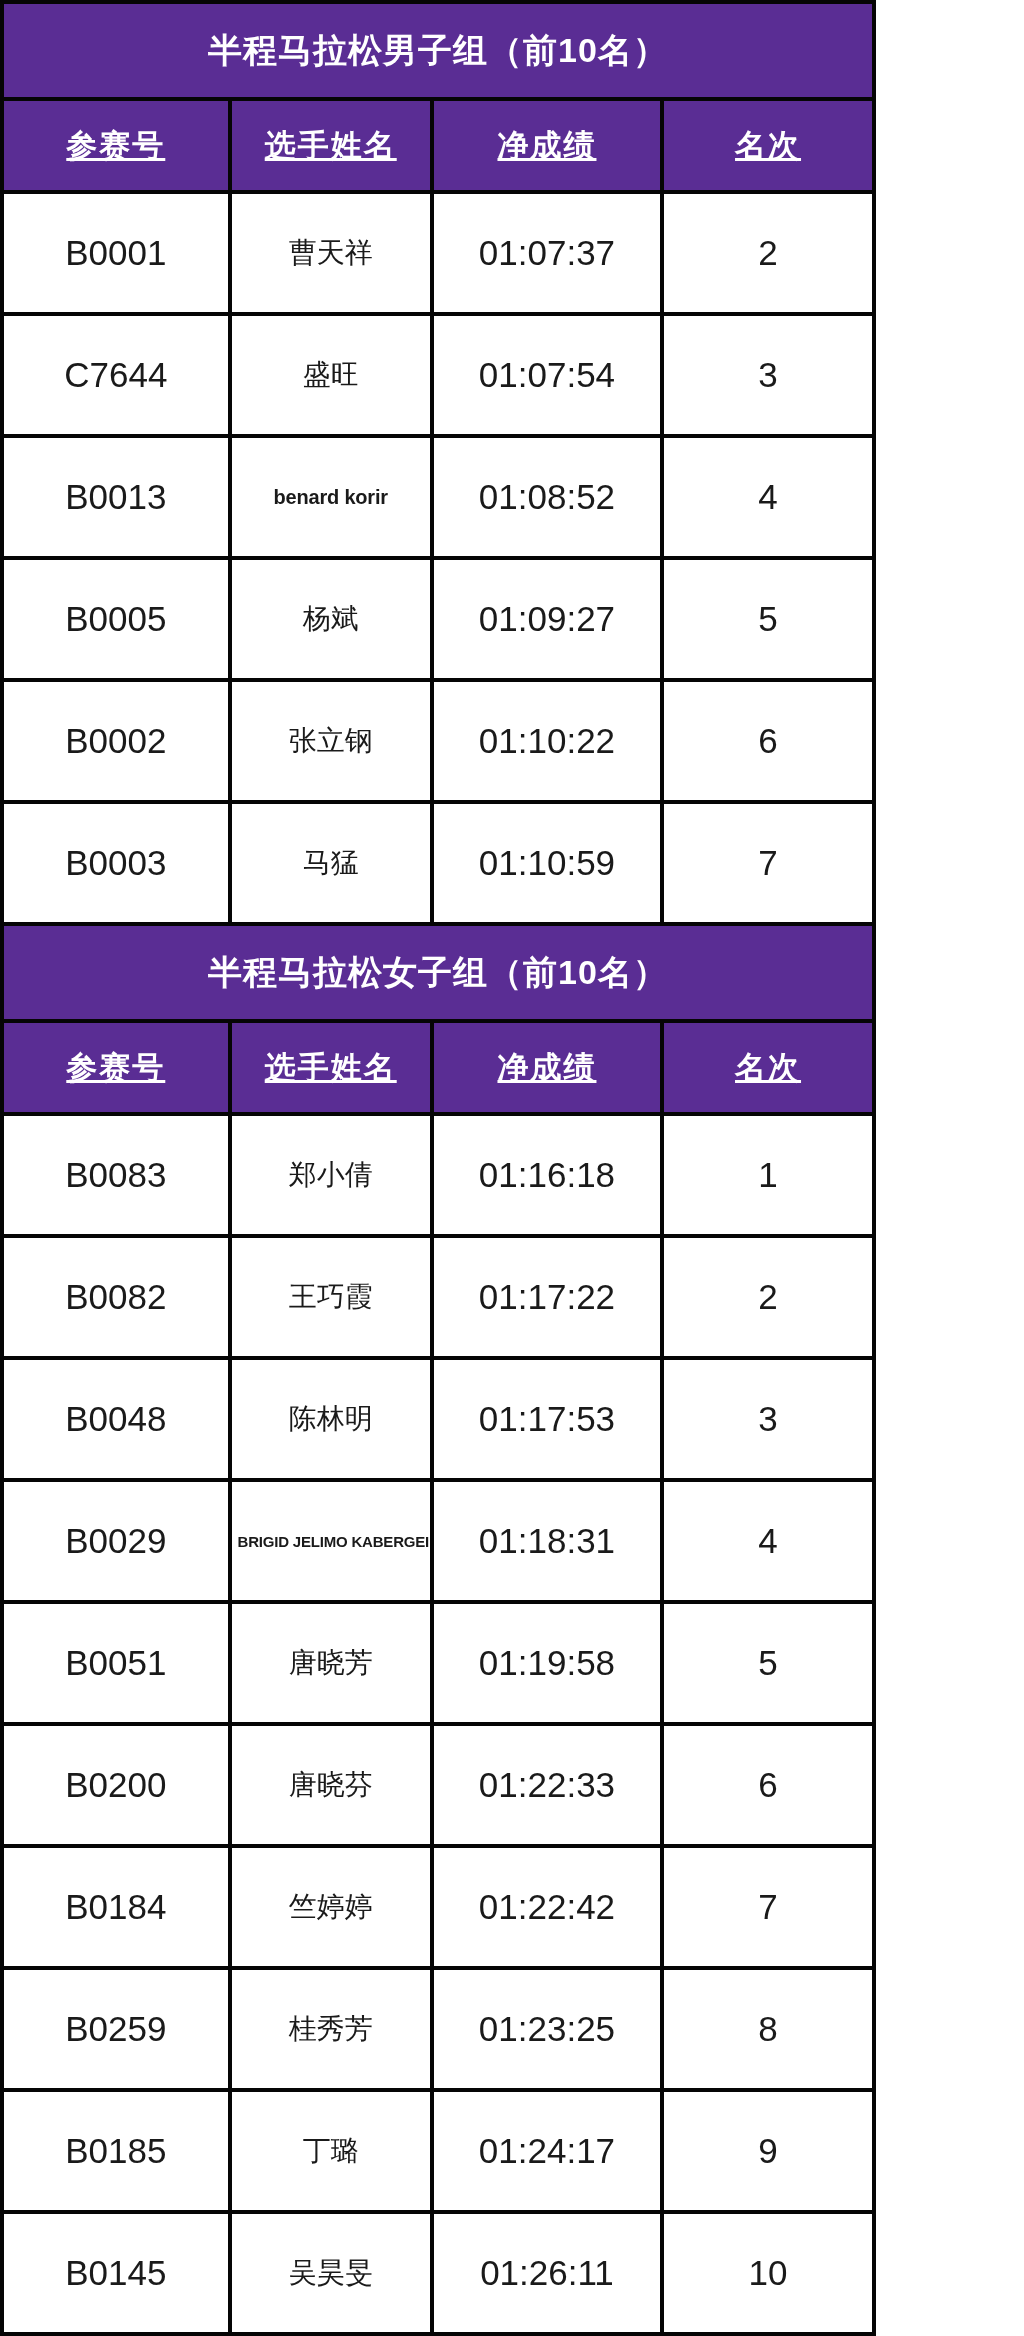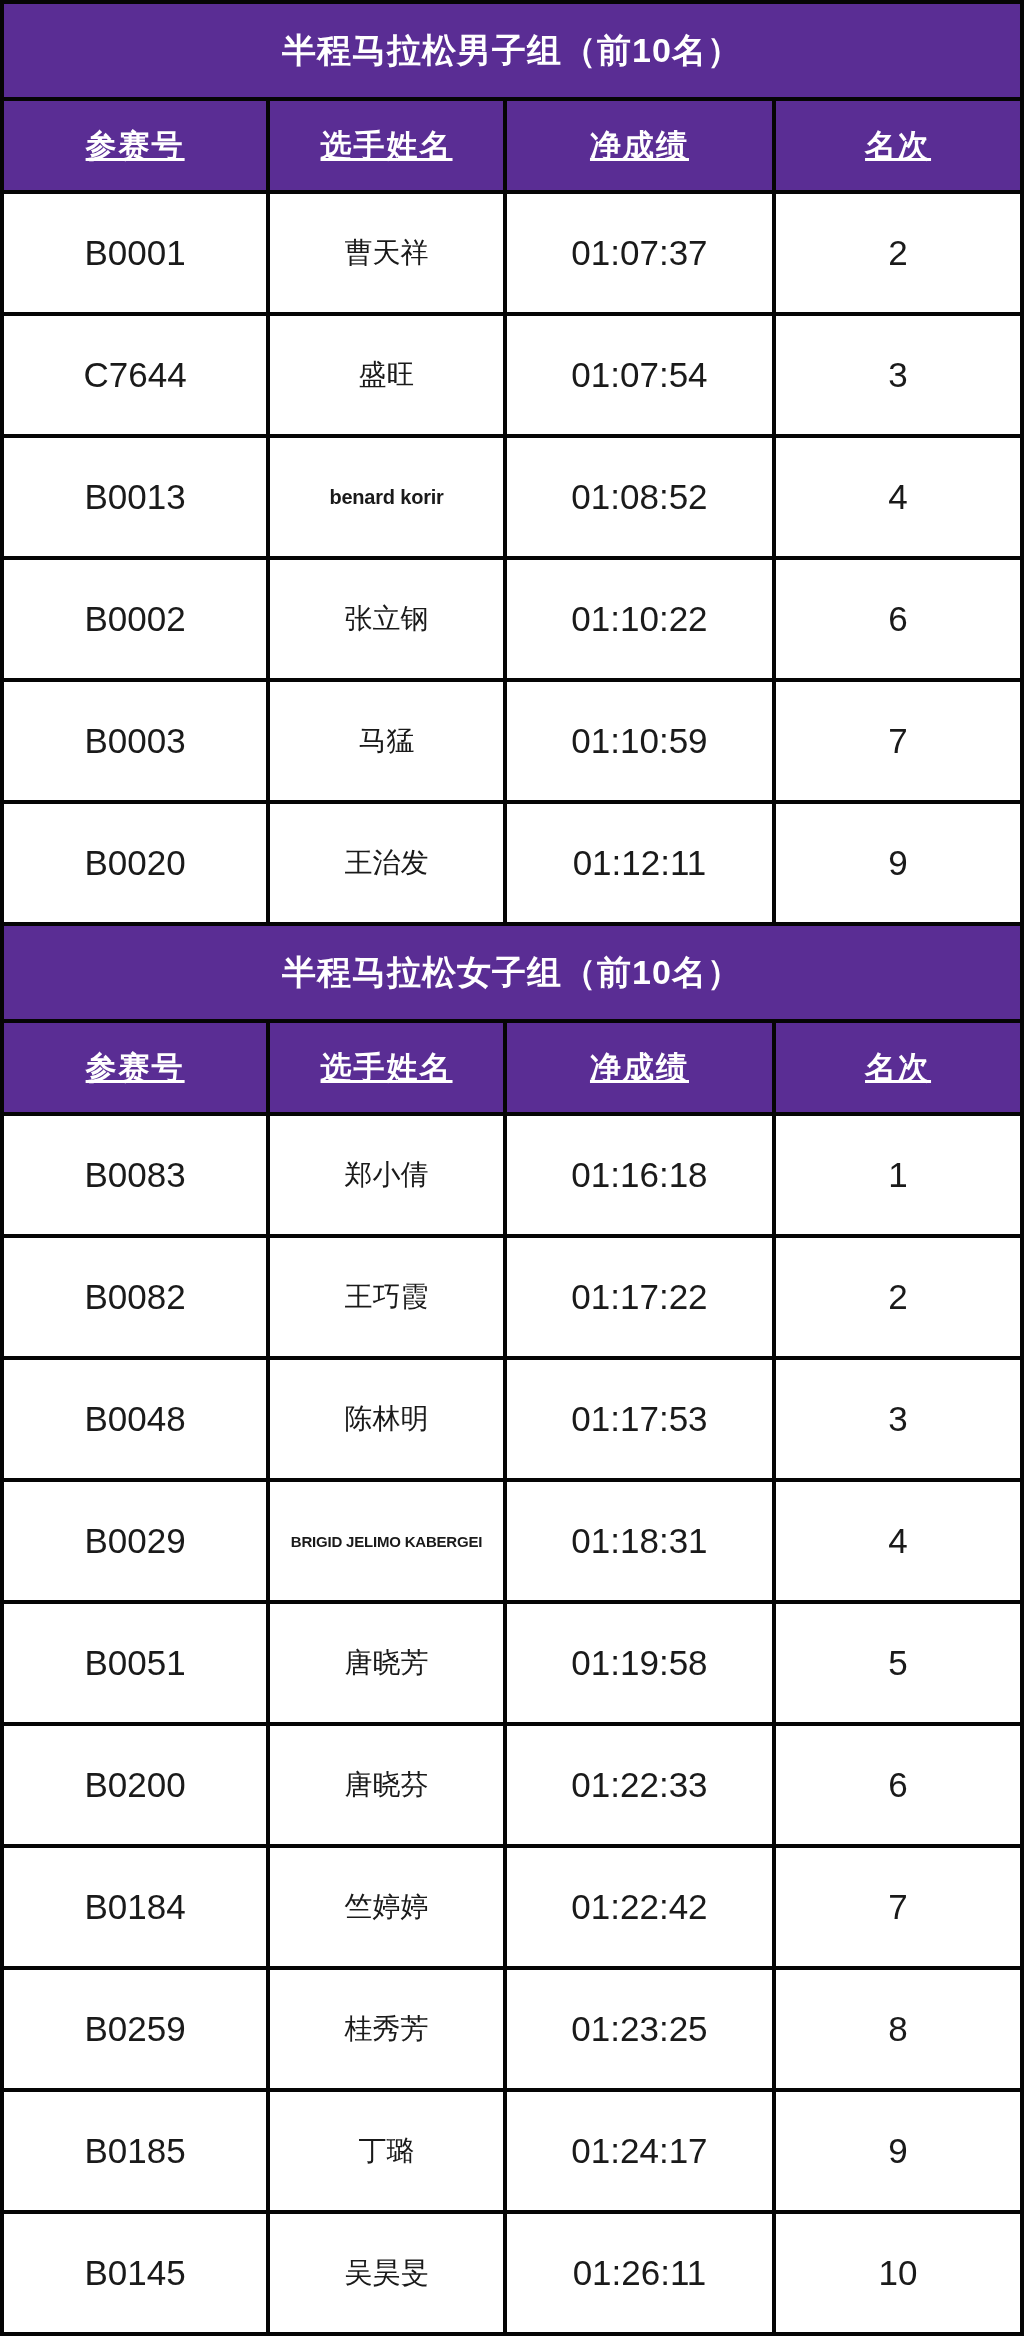--- a/index.html
+++ b/index.html
@@ -6,21 +6,21 @@
     margin: 0;
     padding: 0;
     background: #ffffff;
   }
   .page {
     width: 1024px;
     height: 2336px;
     background: #ffffff;
   }
   table.results {
-    width: 1024px;
+    width: 876px;
     height: 2336px;
     border-collapse: collapse;
     table-layout: fixed;
     background: #ffffff;
     font-family: "Liberation Sans", "DejaVu Sans", sans-serif;
   }
   col.c1 { width: 26.1%; }
   col.c2 { width: 23.2%; }
   col.c3 { width: 26.4%; }
   col.c4 { width: 24.3%; }
@@ -103,36 +103,36 @@
       <td class="time">01:07:54</td>
       <td class="rank">3</td>
     </tr>
     <tr>
       <td class="bib">B0013</td>
       <td class="name latin">benard korir</td>
       <td class="time">01:08:52</td>
       <td class="rank">4</td>
     </tr>
     <tr>
+      <td class="bib">B0005</td>
+      <td class="name">杨斌</td>
+      <td class="time">01:09:27</td>
+      <td class="rank">5</td>
+    </tr>
+    <tr>
       <td class="bib">B0002</td>
       <td class="name">张立钢</td>
       <td class="time">01:10:22</td>
       <td class="rank">6</td>
     </tr>
     <tr>
       <td class="bib">B0003</td>
       <td class="name">马猛</td>
       <td class="time">01:10:59</td>
       <td class="rank">7</td>
-    </tr>
-    <tr>
-      <td class="bib">B0020</td>
-      <td class="name">王治发</td>
-      <td class="time">01:12:11</td>
-      <td class="rank">9</td>
     </tr>
 
     <tr class="section-title">
       <th colspan="4">半程马拉松女子组（前10名）</th>
     </tr>
     <tr class="col-head">
       <th>参赛号</th>
       <th>选手姓名</th>
       <th>净成绩</th>
       <th>名次</th>

